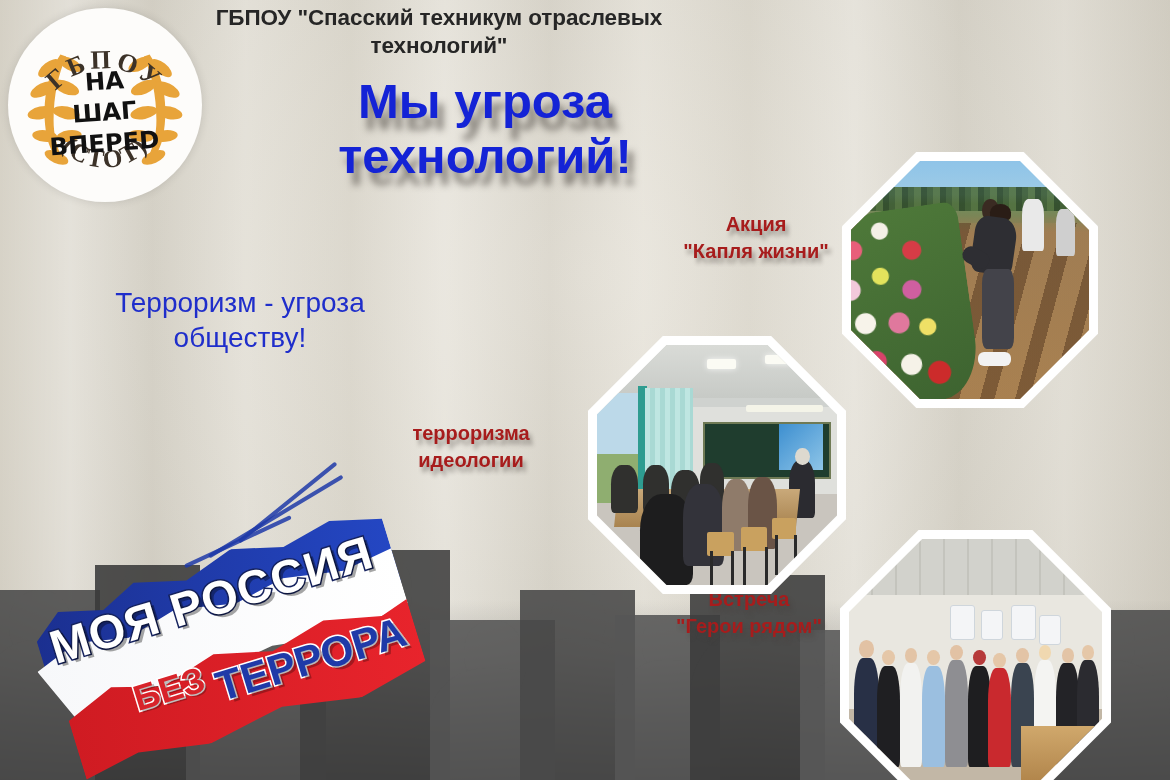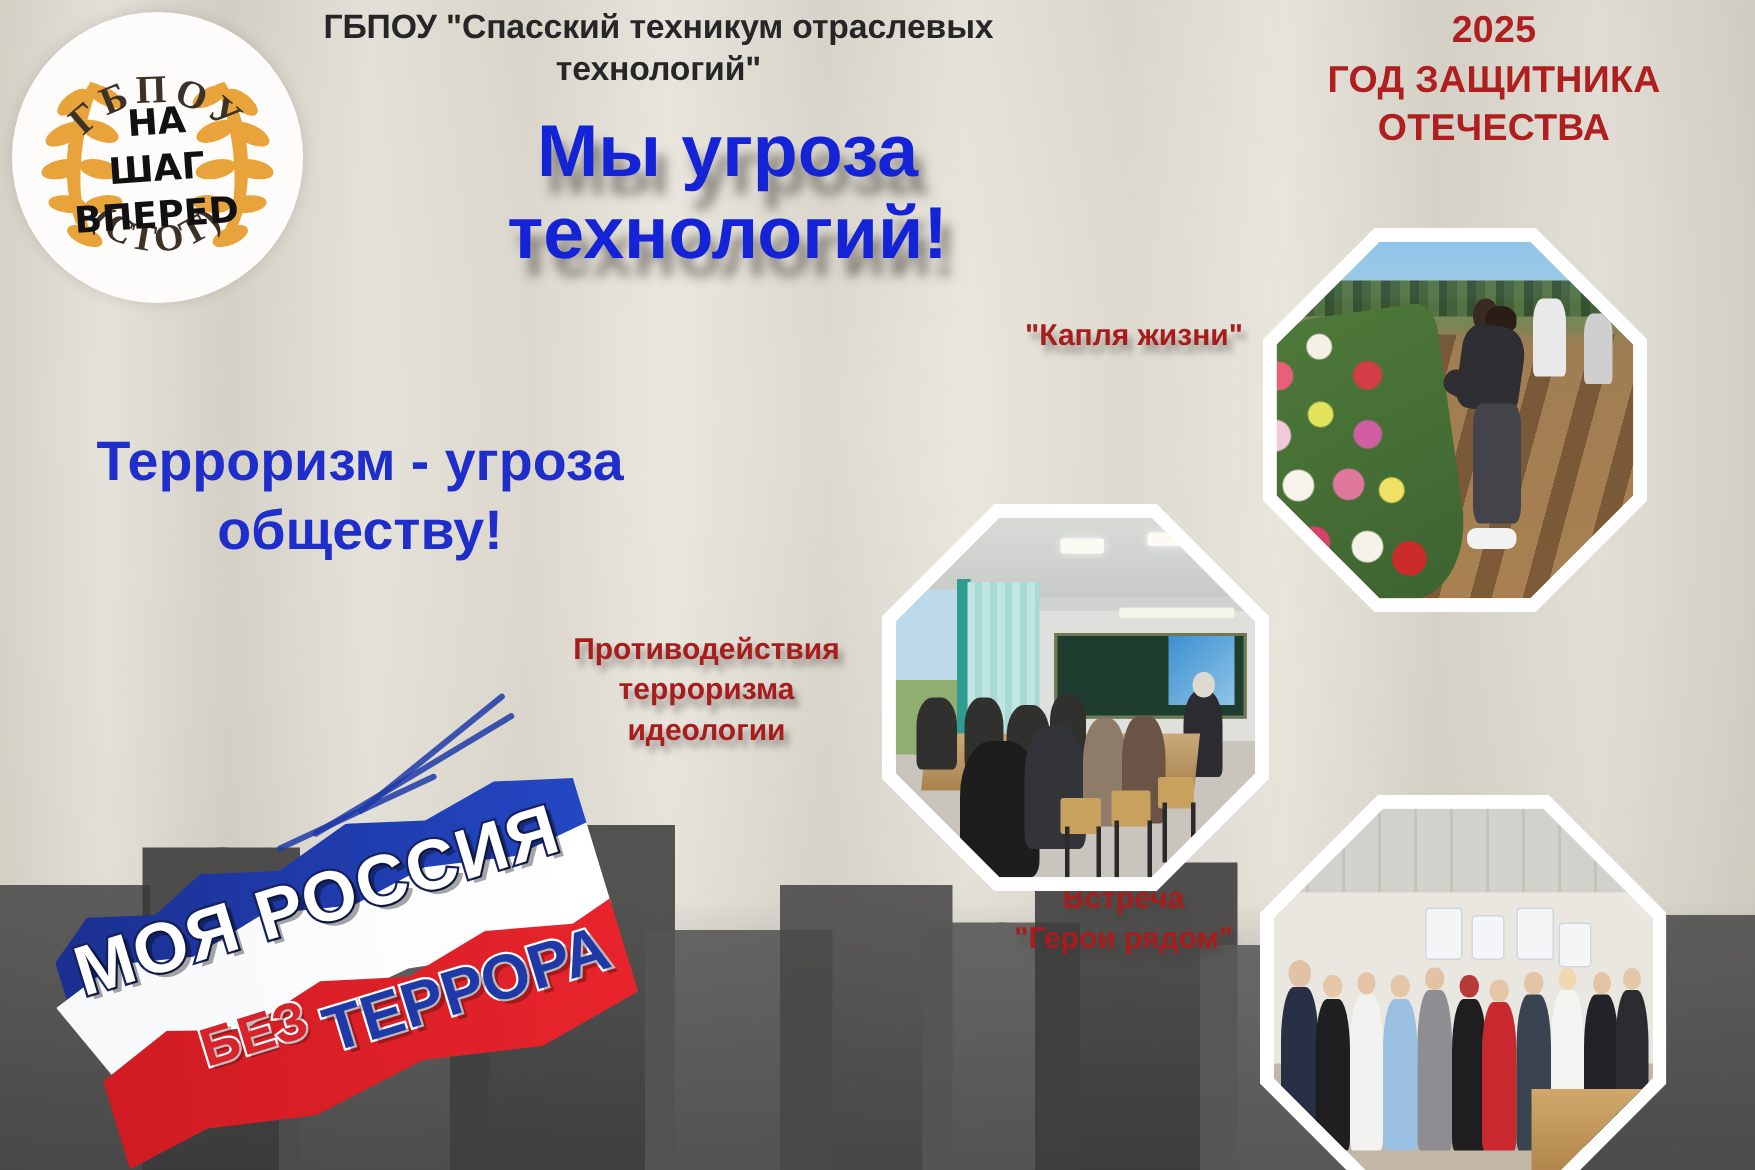--- a/index.html
+++ b/index.html
@@ -129,22 +129,22 @@
     line-height: 1.13;
     text-shadow: 6px 12px 7px rgba(60,55,50,0.55);
   }
   .sub-title {
     position: absolute;
     left: 10px;
     top: 285px;
     width: 460px;
     text-align: center;
     color: #1f2ecb;
-    font-size: 37px;
-    font-weight: bold;
+    font-size: 28px;
+    font-weight: normal;
     line-height: 1.25;
   }
 
   .cap {
     position: absolute;
     color: #a71c1c;
     font-weight: bold;
     font-size: 20px;
     line-height: 1.35;
     text-align: center;
@@ -379,42 +379,37 @@
         <textPath href="#arcBottom" startOffset="50%" text-anchor="middle">(СТОТ)</textPath>
       </text>
       <text x="100" y="84" text-anchor="middle" font-family="'DejaVu Sans',sans-serif" font-size="25" font-weight="bold" fill="#111" transform="rotate(-4 100 84)">НА</text>
       <text x="100" y="116" text-anchor="middle" font-family="'DejaVu Sans',sans-serif" font-size="25" font-weight="bold" fill="#111" transform="rotate(-4 100 116)">ШАГ</text>
       <text x="100" y="148" text-anchor="middle" font-family="'DejaVu Sans',sans-serif" font-size="25" font-weight="bold" fill="#111" transform="rotate(-4 100 148)">ВПЕРЕD</text>
     </svg>
   </div>
 
   <div class="org-title">ГБПОУ "Спасский техникум отраслевых технологий"</div>
 
-  <div class="year-block">
-    <span class="yr">2025</span>
-    <span class="yr">ГОД ЗАЩИТНИКА</span>
-    <span class="yr">ОТЕЧЕСТВА</span>
-  </div>
 
   <div class="main-title">
     <div>Мы угроза</div>
     <div>технологий!</div>
   </div>
 
   <div class="sub-title">
     <div>Терроризм - угроза</div>
     <div>обществу!</div>
   </div>
 
   <div class="cap cap-drop">
+    <div>Акция</div>
     <div>"Капля жизни"</div>
   </div>
 
   <div class="cap cap-ideo">
-    <div>Противодействия</div>
     <div>терроризма</div>
     <div>идеологии</div>
   </div>
 
   <div class="cap cap-meet">
     <div>Встреча</div>
     <div>"Герои рядом"</div>
   </div>
 
   <div class="photo photo-drop">

